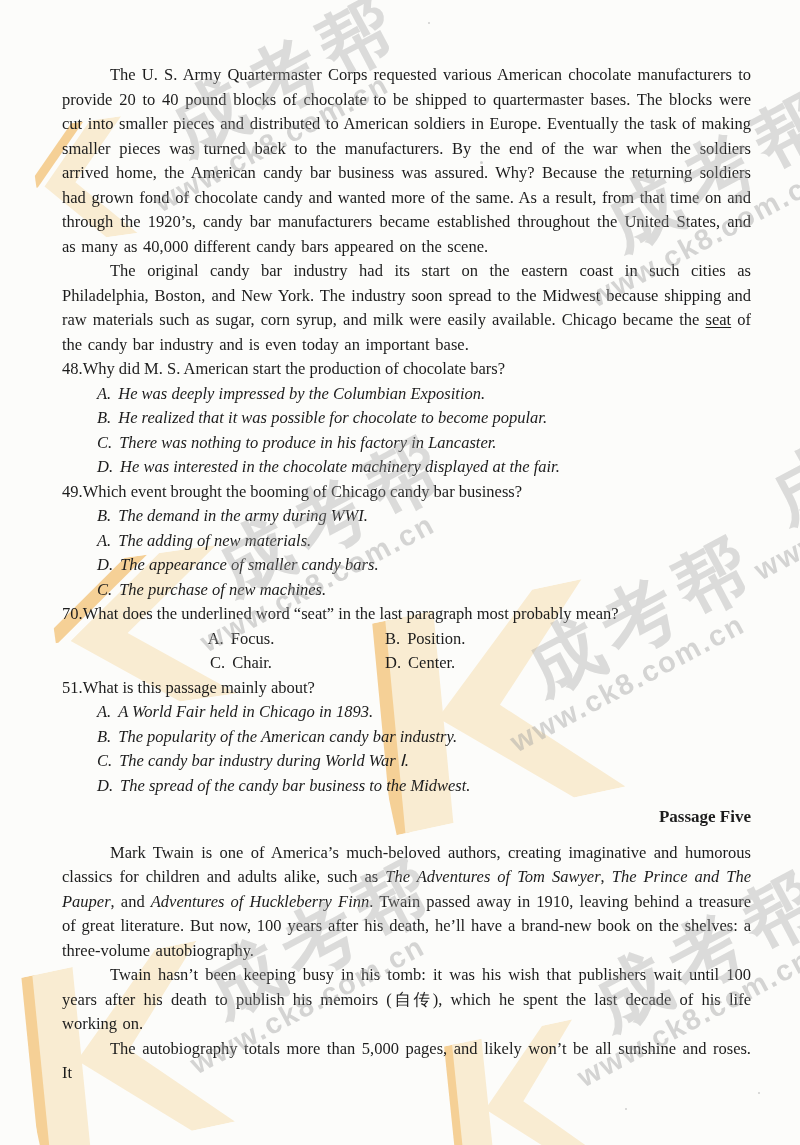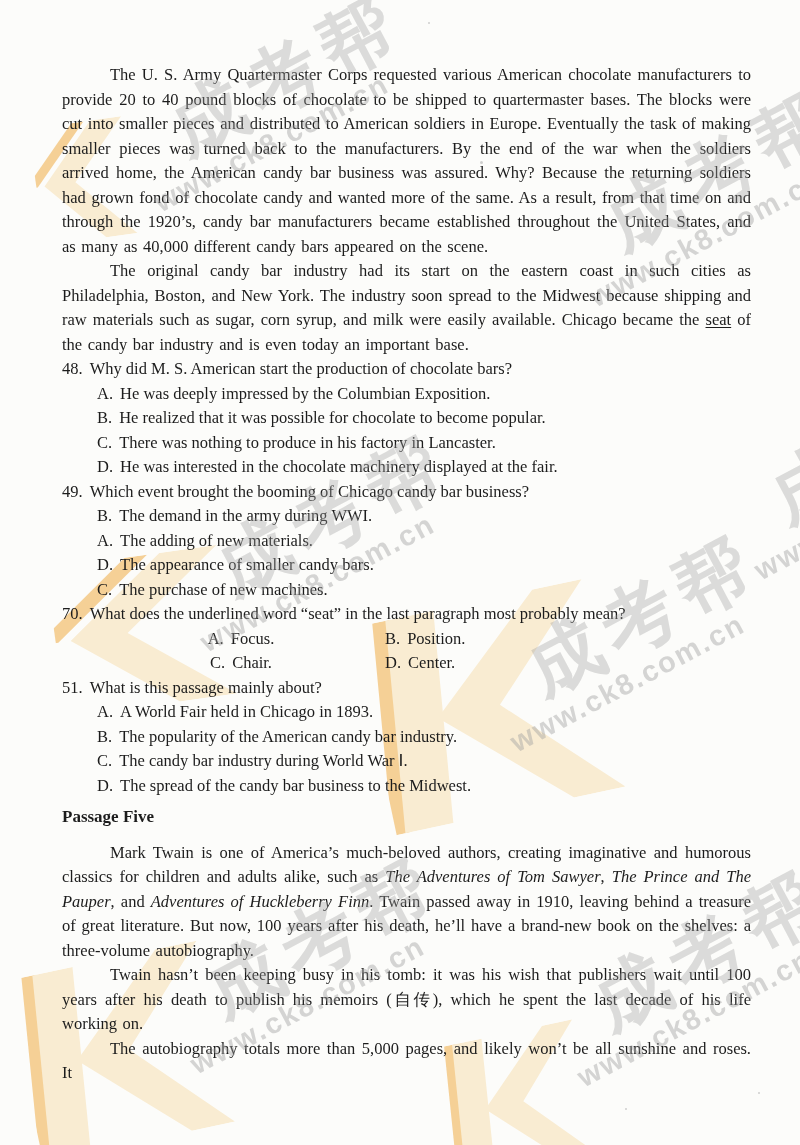--- a/index.html
+++ b/index.html
@@ -33,28 +33,28 @@
   
   .content{
     position:relative;z-index:2;
     padding:63px 49px 0 62px;
     font-size:16.5px;line-height:24.5px;
   }
   .para{margin:0;text-align:justify;word-spacing:1.5px;}
   .indent{text-indent:48px;}
   .question{margin:0;}
   .q-line{display:block;}
-  .q-num{margin-right:7px;}
-  .option{padding-left:35px;}
+  .q-num{}
+  .option{padding-left:35px;font-style:italic;}
   .opt-label{margin-right:7px;}
   .opt-row{display:flex;padding-left:35px;text-align:center;}
   .opt-cell{width:288px;}
   .opt-cell.right{width:auto;}
   .passage-heading{
-    text-align:left;font-weight:bold;font-size:17px;
+    text-align:right;font-weight:bold;font-size:17px;
     margin:7px 0 11px;line-height:24.5px;
   }
   .it{font-style:italic;}
   .u{text-decoration:underline;text-underline-offset:2px;}
 </style>
 </head>
 <body>
 
 <div class="page">
 

